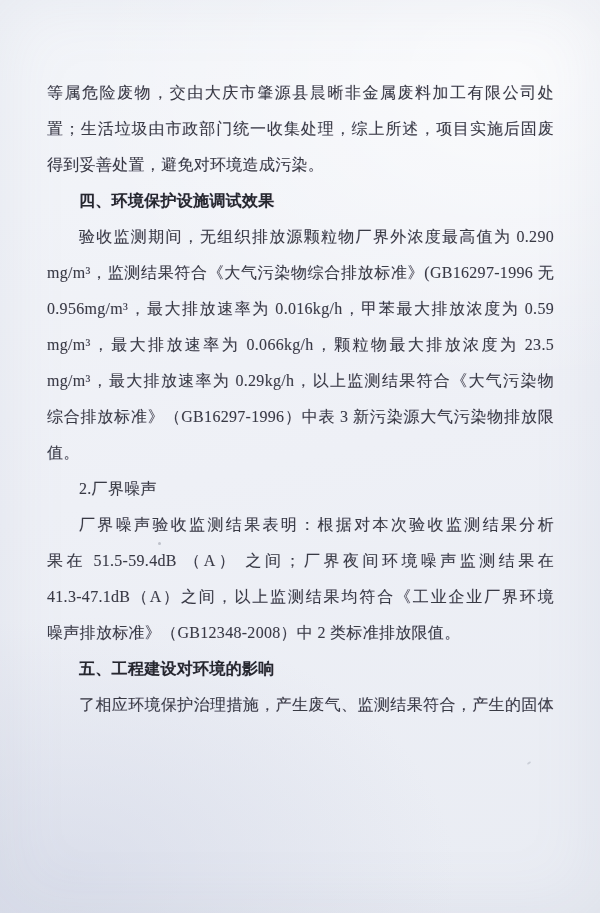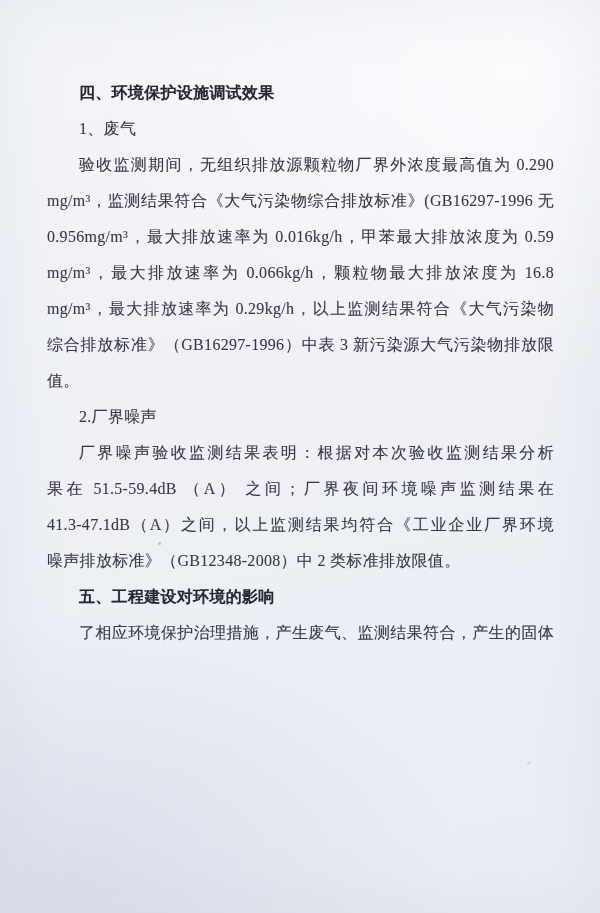--- a/index.html
+++ b/index.html
@@ -40,30 +40,34 @@
   .speck { position: absolute; border-radius: 50%; background: rgba(120,125,140,0.40); }
   .speck.s1 { left: 158px; top: 542px; width: 3px; height: 3px; }
   .speck.s2 { left: 527px; top: 762px; width: 4px; height: 2px; transform: rotate(-35deg); background: rgba(130,135,150,0.30); }
 </style>
 </head>
 <body>
 
 <div class="page">
   <div class="text-area">
 
+    <div class="para">
+        <div class="doc-line justified">等属危险废物，交由大庆市肇源县晨晰非金属废料加工有限公司处</div>
+        <div class="doc-line justified">置；生活垃圾由市政部门统一收集处理，综上所述，项目实施后固废</div>
+        <div class="doc-line">得到妥善处置，避免对环境造成污染。</div>
+      </div>
 
     <div class="heading">四、环境保护设施调试效果</div>
 
-    <div class="subheading">1、废气</div>
 
     <div class="para indent-first">
         <div class="doc-line justified">验收监测期间，无组织排放源颗粒物厂界外浓度最高值为 0.290</div>
         <div class="doc-line justified">mg/m³，监测结果符合《大气污染物综合排放标准》(GB16297-1996 无</div>
         <div class="doc-line justified">0.956mg/m³，最大排放速率为 0.016kg/h，甲苯最大排放浓度为 0.59</div>
-        <div class="doc-line justified">mg/m³，最大排放速率为 0.066kg/h，颗粒物最大排放浓度为 16.8</div>
+        <div class="doc-line justified">mg/m³，最大排放速率为 0.066kg/h，颗粒物最大排放浓度为 23.5</div>
         <div class="doc-line justified">mg/m³，最大排放速率为 0.29kg/h，以上监测结果符合《大气污染物</div>
         <div class="doc-line justified">综合排放标准》（GB16297-1996）中表 3 新污染源大气污染物排放限</div>
         <div class="doc-line">值。</div>
       </div>
 
     <div class="subheading">2.厂界噪声</div>
 
     <div class="para indent-first">
         <div class="doc-line justified">厂界噪声验收监测结果表明：根据对本次验收监测结果分析</div>
         <div class="doc-line justified">果在 51.5-59.4dB （A） 之间；厂界夜间环境噪声监测结果在</div>

